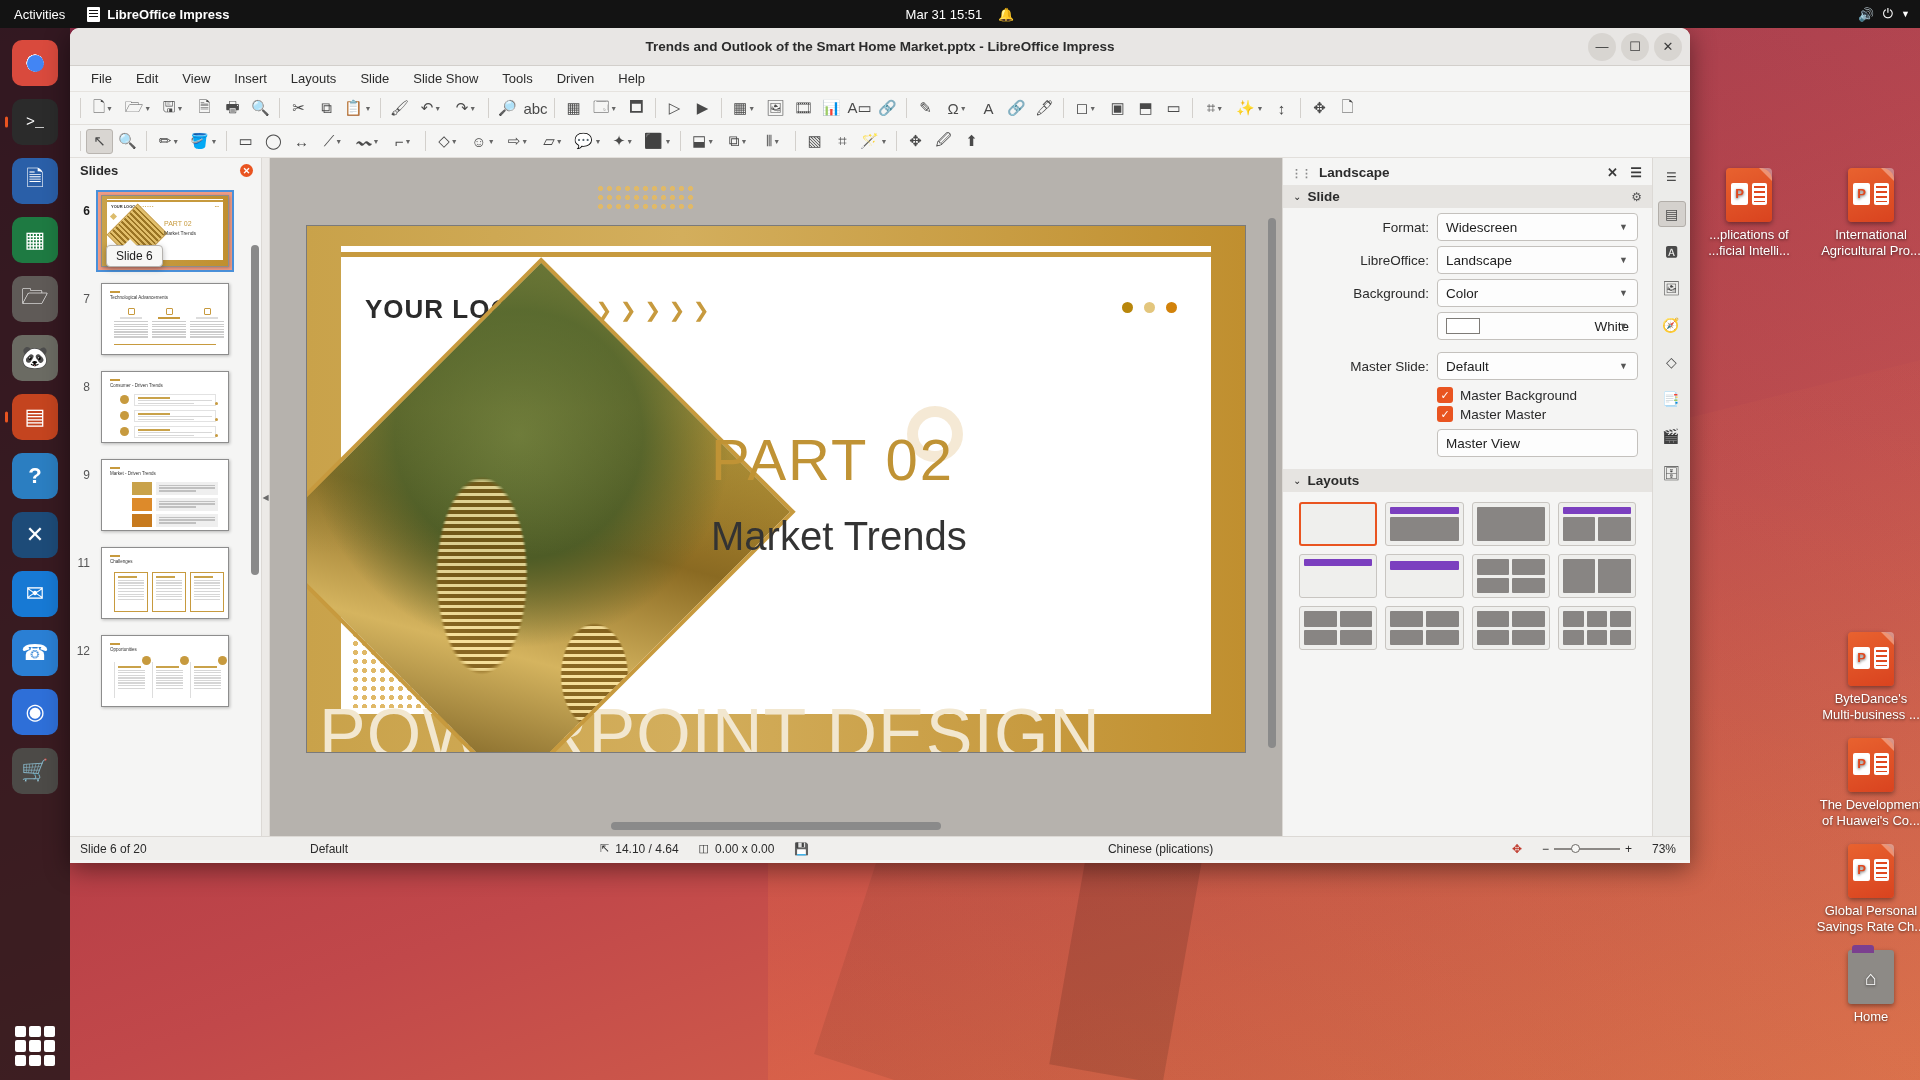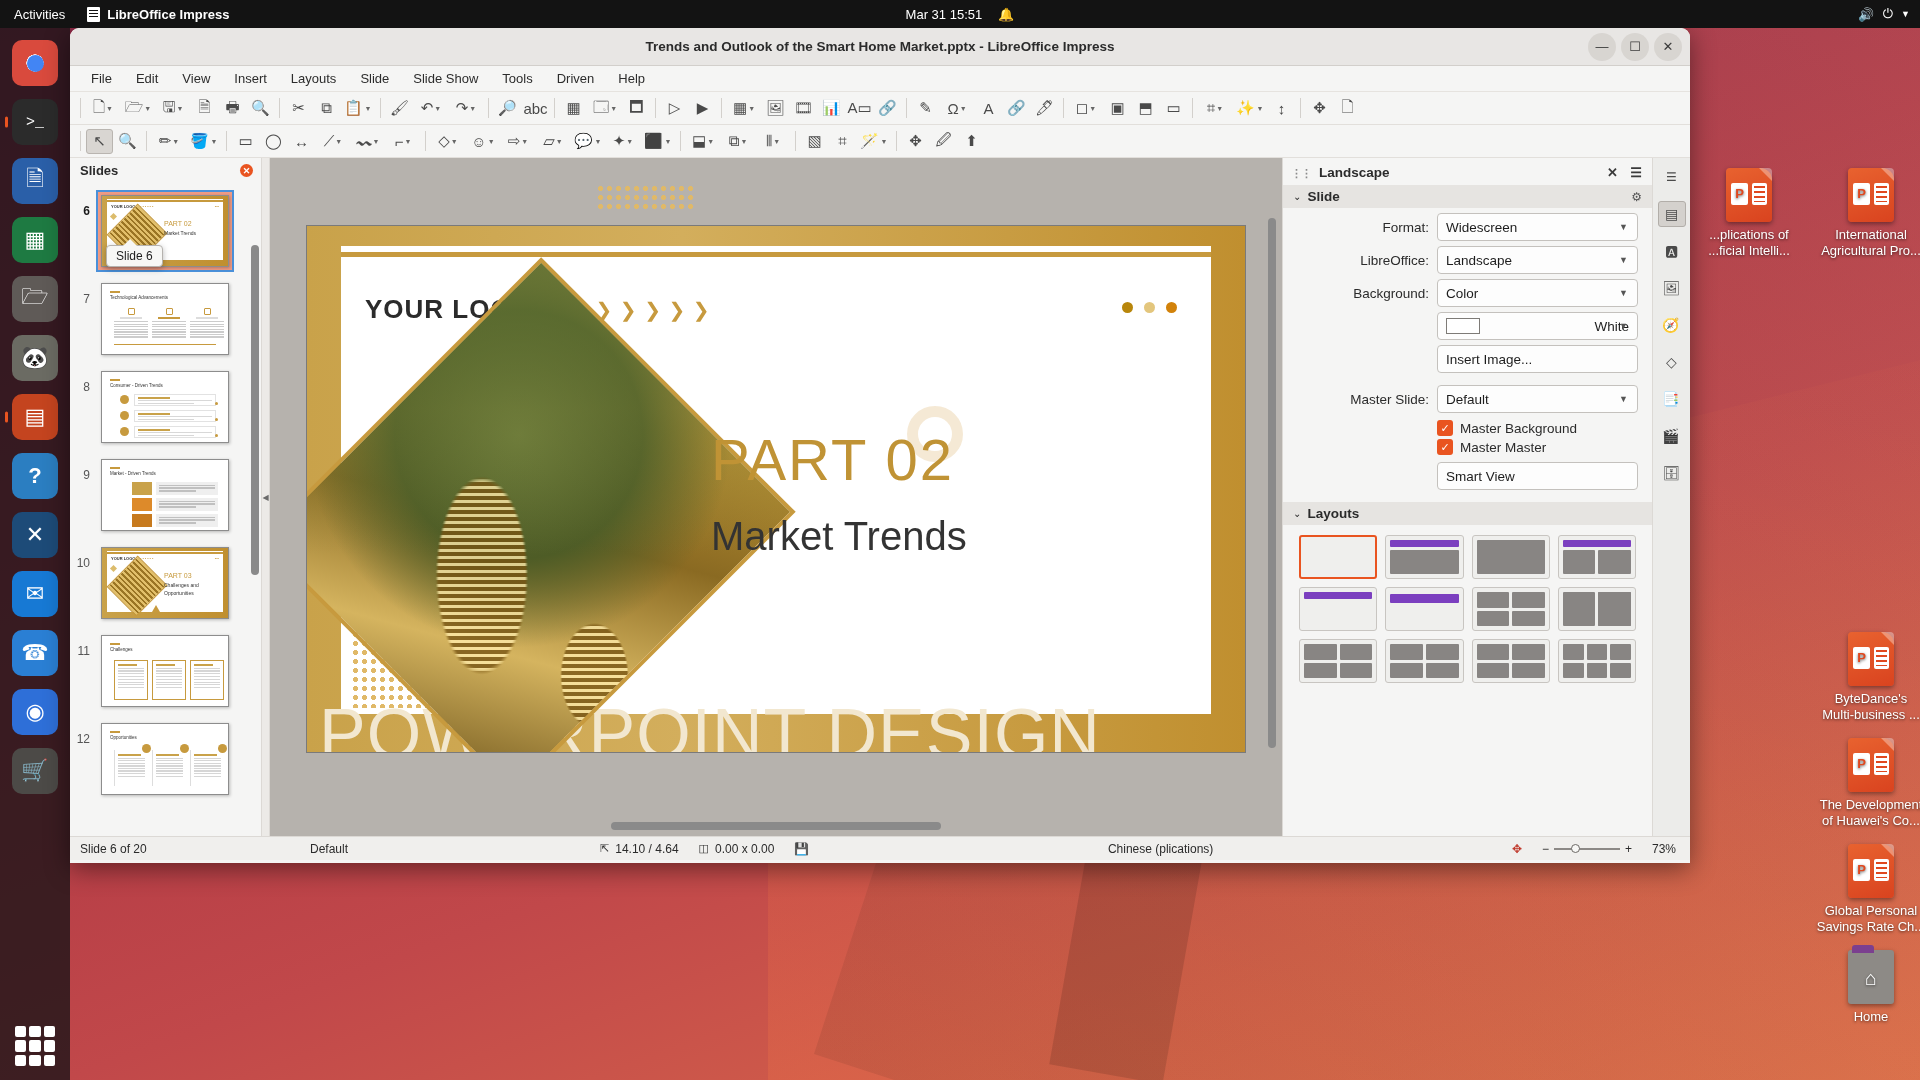--- a/index.html
+++ b/index.html
@@ -896,40 +896,20 @@
         <div style="position:absolute;left:30px;top:54px;width:20px;height:13px;background:#c77a1e"></div>
         <div style="position:absolute;left:54px;top:54px;right:10px;height:13px;background:#efefef">
           <div style="height:1.4px;background:#c0c0c0;margin:2.5px 3px 1.6px"></div>
           <div style="height:1.4px;background:#c0c0c0;margin:0 3px 1.6px"></div>
           <div style="height:1.4px;background:#c0c0c0;margin:0 3px;width:60%"></div>
         </div>
               </div>
             </div>
           </div>
           <div class="slide-item">
-            <div class="slide-num">10</div>
-            <div class="thumb-wrap">
-              <div class="thumb">
-      <div style="position:absolute;inset:0;background:linear-gradient(90deg,#c9a24a,#c08f2f)"></div>
-      <div style="position:absolute;left:5px;top:3px;right:5px;bottom:6px;background:#fff"></div>
-      <div style="position:absolute;left:5px;top:4px;right:5px;height:2px;background:#c79a3e"></div>
-      <div style="position:absolute;left:9px;top:8px;font-size:4px;font-weight:bold;color:#333">YOUR LOGO</div>
-      <div style="position:absolute;left:38px;top:8px;font-size:4px;color:#c79a3e;letter-spacing:1px">••••••</div>
-      <div style="position:absolute;right:9px;top:8px;font-size:4px;color:#c79a3e">•••</div>
-      <div style="position:absolute;left:14px;top:16px;width:42px;height:44px;transform:rotate(45deg);
-                  border:1.5px solid #c79a3e;overflow:hidden;
-                  background:repeating-linear-gradient(0deg,#e2bf6a 0 2px,#9b7524 2px 4px)"></div>
-      <div style="position:absolute;left:9px;top:18px;width:5px;height:5px;background:#dcbc6c;transform:rotate(45deg)"></div>
-      <div style="position:absolute;left:62px;top:24px;font-size:7px;color:#c79a3e">PART 03</div>
-      <div style="position:absolute;left:62px;top:34px;font-size:5px;color:#333;width:58px;line-height:1.5">Challenges and Opportunities</div>
-      <div style="position:absolute;left:50px;top:57px;width:0;height:0;border-left:4px solid transparent;border-right:4px solid transparent;border-bottom:7px solid #c79a3e"></div>
-              </div>
-            </div>
-          </div>
-          <div class="slide-item">
             <div class="slide-num">11</div>
             <div class="thumb-wrap">
               <div class="thumb">
       <div style="position:absolute;left:8px;top:7px;width:10px;height:2px;background:#c79a3e"></div>
       <div style="position:absolute;left:8px;top:11px;font-size:4.5px;color:#333">Challenges</div>
 
         <div style="position:absolute;left:12px;top:24px;width:34px;height:40px;border:0.7px solid #c79a3e">
           <div style="height:1.6px;background:#c9a24a;margin:3px 3px 2px;width:60%"></div>
           <div style="height:1.2px;background:#d6d6d6;margin:0 3px 1.6px"></div>
                   <div style="height:1.2px;background:#d6d6d6;margin:0 3px 1.6px"></div>
@@ -1097,26 +1077,20 @@
 
         <div class="prow">
           <div class="plabel"></div>
           <div class="pfield center">
             <span class="swatch"></span>
             <span>White</span>
             <span class="chev">▼</span>
           </div>
         </div>
 
-        <div class="prow">
-          <div class="plabel"></div>
-          <div class="pfield center">
-            <span>Insert Image...</span>
-          </div>
-        </div>
 
         <div class="prow" style="padding-top:12px">
           <div class="plabel">Master Slide:</div>
           <div class="pfield">
             <span>Default</span>
             <span class="chev">▼</span>
           </div>
         </div>
 
         <div class="pcheck" style="padding-top:7px">
@@ -1124,21 +1098,21 @@
           <span>Master Background</span>
         </div>
         <div class="pcheck">
           <span class="cbox">✓</span>
           <span>Master Master</span>
         </div>
 
         <div class="prow" style="padding-top:7px">
           <div class="plabel"></div>
           <div class="pfield center">
-            <span>Smart View</span>
+            <span>Master View</span>
           </div>
         </div>
 
         <div class="layouts-head">
           <span style="font-size:10px;font-weight:normal">⌄</span>
           <span>Layouts</span>
         </div>
         <div class="layout-grid" id="layout-grid">
             <div class="lay sel"></div>
             <div class="lay">

